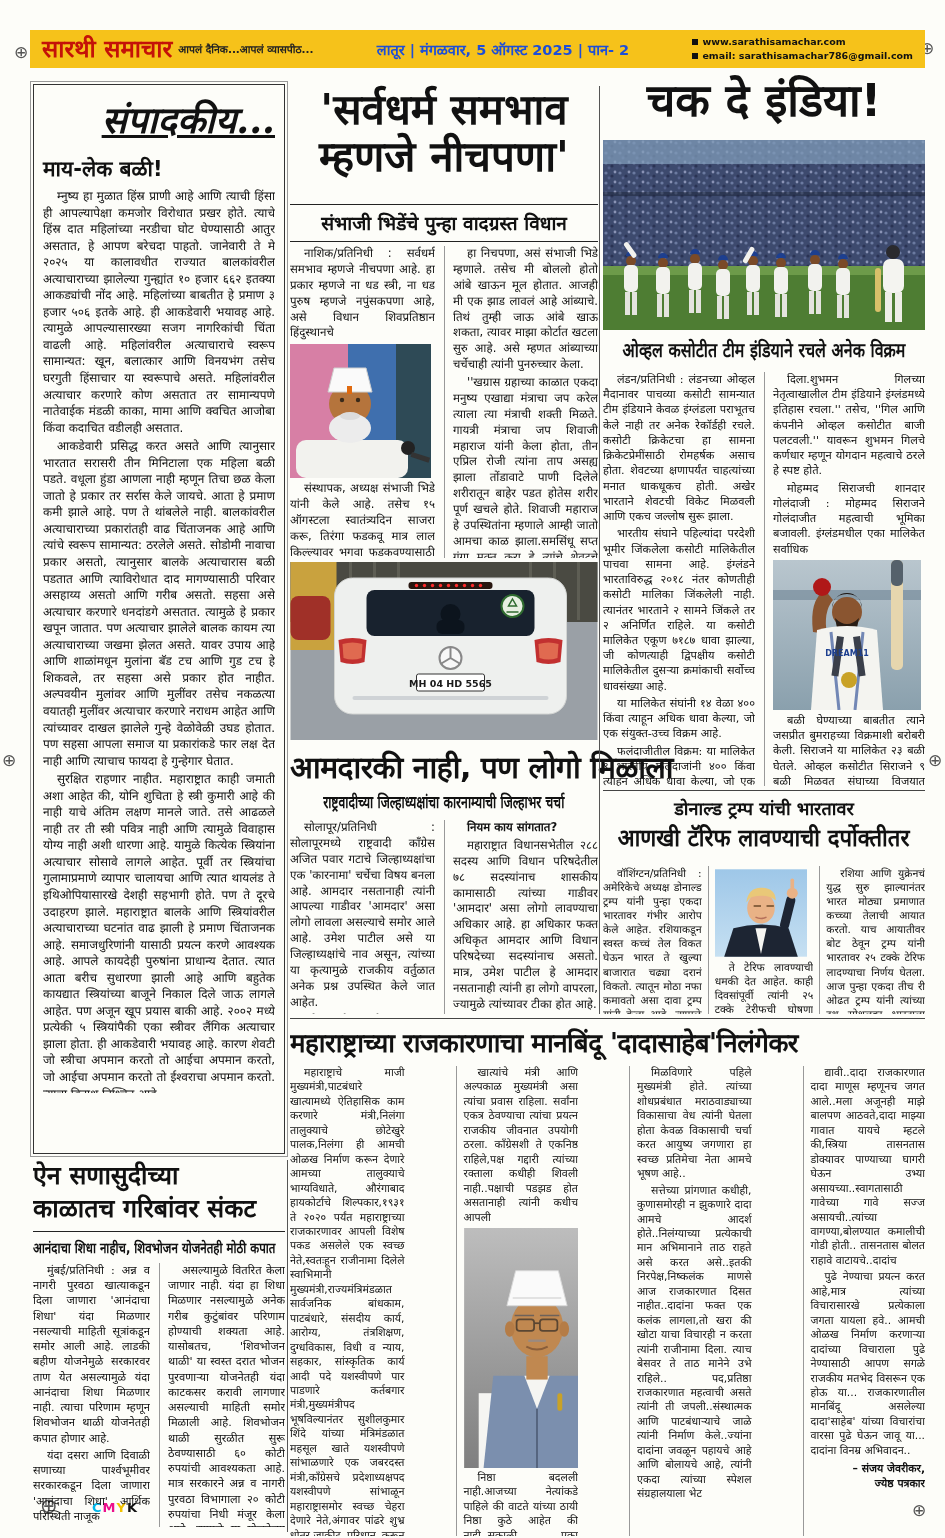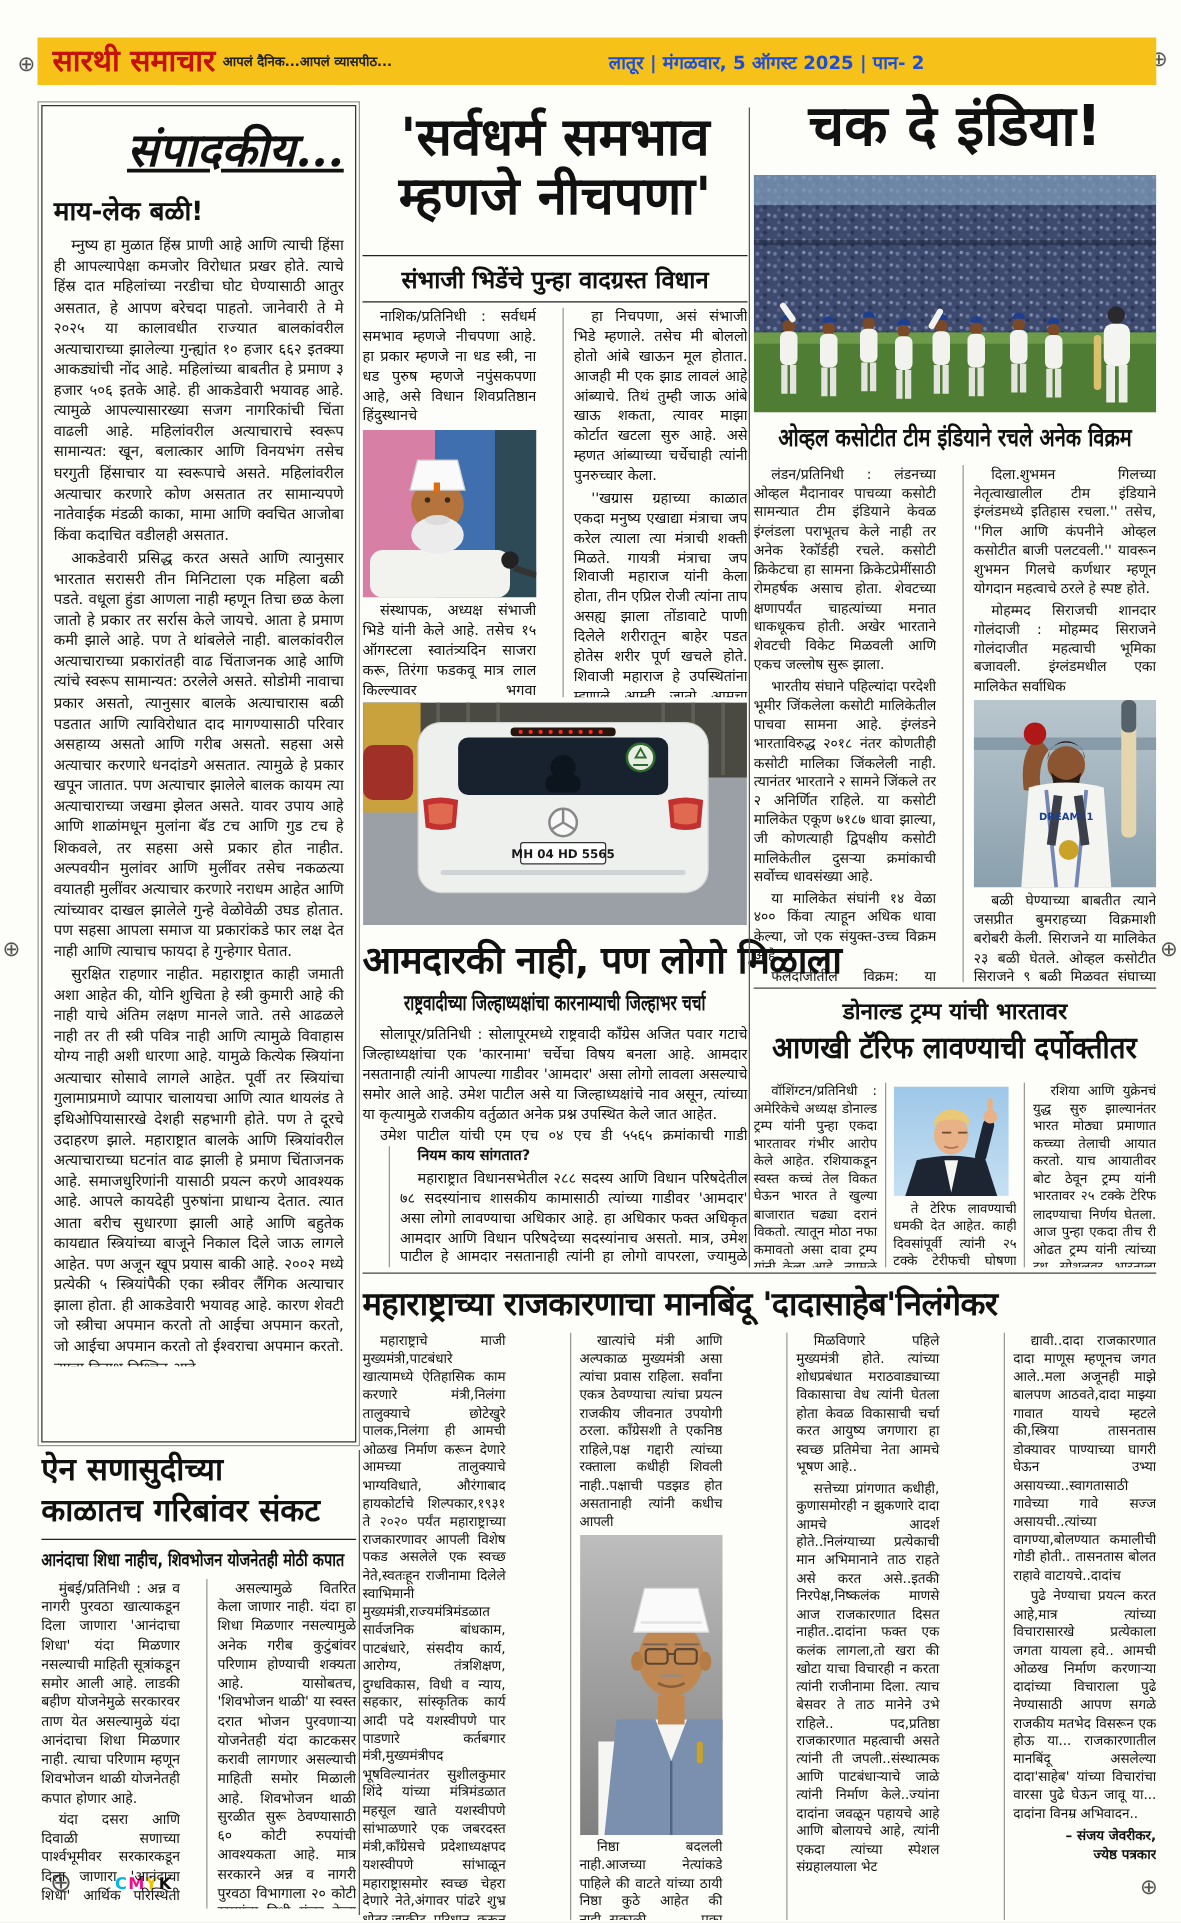--- a/index.html
+++ b/index.html
@@ -15,21 +15,21 @@
   .brand{color:#c41208;font-weight:bold;font-size:24px;line-height:1;white-space:nowrap;}
   .tagline{font-size:10.5px;font-weight:bold;color:#222;margin-left:6px;white-space:nowrap;}
   .dateline{flex:1;text-align:center;font-size:14.5px;font-weight:bold;color:#1d4ed8;white-space:nowrap;}
   .contact{font-size:9.5px;font-weight:bold;color:#111;line-height:1.5;white-space:nowrap;}
   .contact .b{display:inline-block;width:6px;height:6px;background:#111;margin-right:4px;}
 
   
   .just p{margin:0 0 2px 0;text-indent:14px;text-align:justify;}
   .cols{display:flex;overflow:hidden;}
   .col{flex:1;overflow:hidden;}
-  .col + .col{border-left:1px solid #999;padding-left:8px;margin-left:21px;}
+  .col + .col{border-left:1px solid #999;padding-left:8px;margin-left:9px;}
   .vline{position:absolute;width:0;border-left:1px solid #555;}
   .hline{position:absolute;height:0;border-top:1px solid #444;}
 
   
   .editorial{position:absolute;left:33px;top:84px;width:252px;height:1070px;border:1.5px solid #333;
              outline:1px solid #999;outline-offset:2px;box-sizing:border-box;padding:6px 9px;overflow:hidden;}
   .ed-title{font-family:"DejaVu Serif","Liberation Serif",serif;font-style:italic;font-weight:bold;
             font-size:37px;text-align:right;text-decoration:underline;margin:2px 0 10px;}
   .ed-head{font-size:21px;font-weight:bold;margin:0 0 6px;}
   .ed-body{font-size:11.9px;line-height:1.39;height:905px;overflow:hidden;}
@@ -46,21 +46,21 @@
               text-align:center;line-height:1.13;}
   .bhide-sub{position:absolute;left:290px;top:204px;width:308px;border-top:1.5px solid #222;
              border-bottom:1.5px solid #222;padding:5px 0;font-weight:bold;font-size:19px;text-align:center;white-space:nowrap;}
   .bhide-body{position:absolute;left:290px;top:246px;width:308px;height:312px;font-size:11.6px;line-height:1.37;}
   .photo{display:block;margin:3px 0;}
   .carphoto{position:absolute;left:290px;top:562px;width:308px;height:178px;}
   .amdar-head{position:absolute;left:290px;top:746px;width:308px;text-align:center;font-size:30px;
               font-weight:bold;white-space:nowrap;letter-spacing:-.5px;}
   .amdar-sub{position:absolute;left:290px;top:790px;width:308px;font-weight:bold;font-size:17px;
              white-space:nowrap;transform:scaleX(.72);transform-origin:0 50%;width:427px;text-align:center;}
-  .amdar-body{position:absolute;left:290px;top:820px;width:308px;height:194px;font-size:11.6px;line-height:1.37;flex-direction:column;}
+  .amdar-body{position:absolute;left:290px;top:820px;width:308px;height:194px;font-size:11.6px;line-height:1.37;}
   .lead-q{font-weight:bold;text-indent:14px;margin:0 0 2px;}
 
   
   .banner{position:absolute;left:603px;top:68px;width:322px;text-align:center;font-size:45px;font-weight:bold;}
   .cricket-photo{position:absolute;left:603px;top:140px;width:322px;height:190px;}
   .oval-head{position:absolute;left:603px;top:336px;width:322px;overflow:hidden;}
   .oval-head span{display:inline-block;font-size:20px;font-weight:bold;white-space:nowrap;
                   transform:scaleX(.8);transform-origin:0 50%;width:125%;text-align:center;}
   .cricket-body{position:absolute;left:603px;top:372px;width:322px;height:414px;font-size:11.2px;line-height:1.36;}
   .trump-head{position:absolute;left:603px;top:796px;width:322px;text-align:center;font-weight:bold;overflow:hidden;}
@@ -88,20 +88,24 @@
   <span class="regmark" style="left:928px;top:752px;">⊕</span>
   <span class="regmark" style="left:40px;top:1496px;font-size:21px;">⊕</span>
   <span class="regmark" style="left:912px;top:1502px;">⊕</span>
   <span class="cmyk" style="left:54px;top:46px;"><span class="c">C</span><span class="m">M</span><span class="y">Y</span><span class="k">K</span></span>
   <span class="cmyk" style="left:92px;top:1500px;"><span class="c">C</span><span class="m">M</span><span class="y">Y</span><span class="k">K</span></span>
 
   <header class="masthead">
     <span class="brand">सारथी समाचार</span>
     <span class="tagline">आपलं दैनिक...आपलं व्यासपीठ...</span>
     <span class="dateline">लातूर | मंगळवार, 5 ऑगस्ट  2025 | पान- 2</span>
+    <span class="contact">
+      <span><span class="b"></span><span>www.sarathisamachar.com</span></span><br>
+      <span><span class="b"></span><span>email: sarathisamachar786@gmail.com</span></span>
+    </span>
   </header>
 
   <section class="editorial">
     <div class="ed-title">संपादकीय...</div>
     <div class="ed-head">माय-लेक बळी!</div>
     <div class="ed-body just">
         <p>म्नुष्य हा मुळात हिंस्र प्राणी आहे आणि त्याची हिंसा ही आपल्यापेक्षा कमजोर विरोधात प्रखर होते. त्याचे हिंस्र दात महिलांच्या नरडीचा घोट घेण्यासाठी आतुर असतात, हे आपण बरेचदा पाहतो. जानेवारी ते मे २०२५ या कालावधीत राज्यात बालकांवरील अत्याचाराच्या झालेल्या गुन्ह्यांत १० हजार ६६२ इतक्या आकड्यांची नोंद आहे. महिलांच्या बाबतीत हे प्रमाण ३ हजार ५०६ इतके आहे. ही आकडेवारी भयावह आहे. त्यामुळे आपल्यासारख्या सजग नागरिकांची चिंता वाढली आहे. महिलांवरील अत्याचाराचे स्वरूप सामान्यत: खून, बलात्कार आणि विनयभंग तसेच घरगुती हिंसाचार या स्वरूपाचे असते. महिलांवरील अत्याचार करणारे कोण असतात तर सामान्यपणे नातेवाईक मंडळी काका, मामा आणि क्वचित आजोबा किंवा कदाचित वडीलही असतात.</p>
         <p>आकडेवारी प्रसिद्ध करत असते आणि त्यानुसार भारतात सरासरी तीन मिनिटाला एक महिला बळी पडते. वधूला हुंडा आणला नाही म्हणून तिचा छळ केला जातो हे प्रकार तर सर्रास केले जायचे. आता हे प्रमाण कमी झाले आहे. पण ते थांबलेले नाही. बालकांवरील अत्याचाराच्या प्रकारांतही वाढ चिंताजनक आहे आणि त्यांचे स्वरूप सामान्यत: ठरलेले असते. सोडोमी नावाचा प्रकार असतो, त्यानुसार बालके अत्याचारास बळी पडतात आणि त्याविरोधात दाद मागण्यासाठी परिवार असहाय्य असतो आणि गरीब असतो. सहसा असे अत्याचार करणारे धनदांडगे असतात. त्यामुळे हे प्रकार खपून जातात. पण अत्याचार झालेले बालक कायम त्या अत्याचाराच्या जखमा झेलत असते. यावर उपाय आहे आणि शाळांमधून मुलांना बॅड टच आणि गुड टच हे शिकवले, तर सहसा असे प्रकार होत नाहीत. अल्पवयीन मुलांवर आणि मुलींवर तसेच नकळत्या वयातही मुलींवर अत्याचार करणारे नराधम आहेत आणि त्यांच्यावर दाखल झालेले गुन्हे वेळोवेळी उघड होतात. पण सहसा आपला समाज या प्रकारांकडे फार लक्ष देत नाही आणि त्याचाच फायदा हे गुन्हेगार घेतात.</p>
         <p>सुरक्षित राहणार नाहीत. महाराष्ट्रात काही जमाती अशा आहेत की, योनि शुचिता हे स्त्री कुमारी आहे की नाही याचे अंतिम लक्षण मानले जाते. तसे आढळले नाही तर ती स्त्री पवित्र नाही आणि त्यामुळे विवाहास योग्य नाही अशी धारणा आहे. यामुळे कित्येक स्त्रियांना अत्याचार सोसावे लागले आहेत. पूर्वी तर स्त्रियांचा गुलामाप्रमाणे व्यापार चालायचा आणि त्यात थायलंड ते इथिओपियासारखे देशही सहभागी होते. पण ते दूरचे उदाहरण झाले. महाराष्ट्रात बालके आणि स्त्रियांवरील अत्याचाराच्या घटनांत वाढ झाली हे प्रमाण चिंताजनक आहे. समाजधुरिणांनी यासाठी प्रयत्न करणे आवश्यक आहे. आपले कायदेही पुरुषांना प्राधान्य देतात. त्यात आता बरीच सुधारणा झाली आहे आणि बहुतेक कायद्यात स्त्रियांच्या बाजूने निकाल दिले जाऊ लागले आहेत. पण अजून खूप प्रयास बाकी आहे. २००२ मध्ये प्रत्येकी ५ स्त्रियांपैकी एका स्त्रीवर लैंगिक अत्याचार झाला होता. ही आकडेवारी भयावह आहे. कारण शेवटी जो स्त्रीचा अपमान करतो तो आईचा अपमान करतो, जो आईचा अपमान करतो तो ईश्वराचा अपमान करतो. त्याचा विनाश निश्चित आहे.</p>
       </div>

